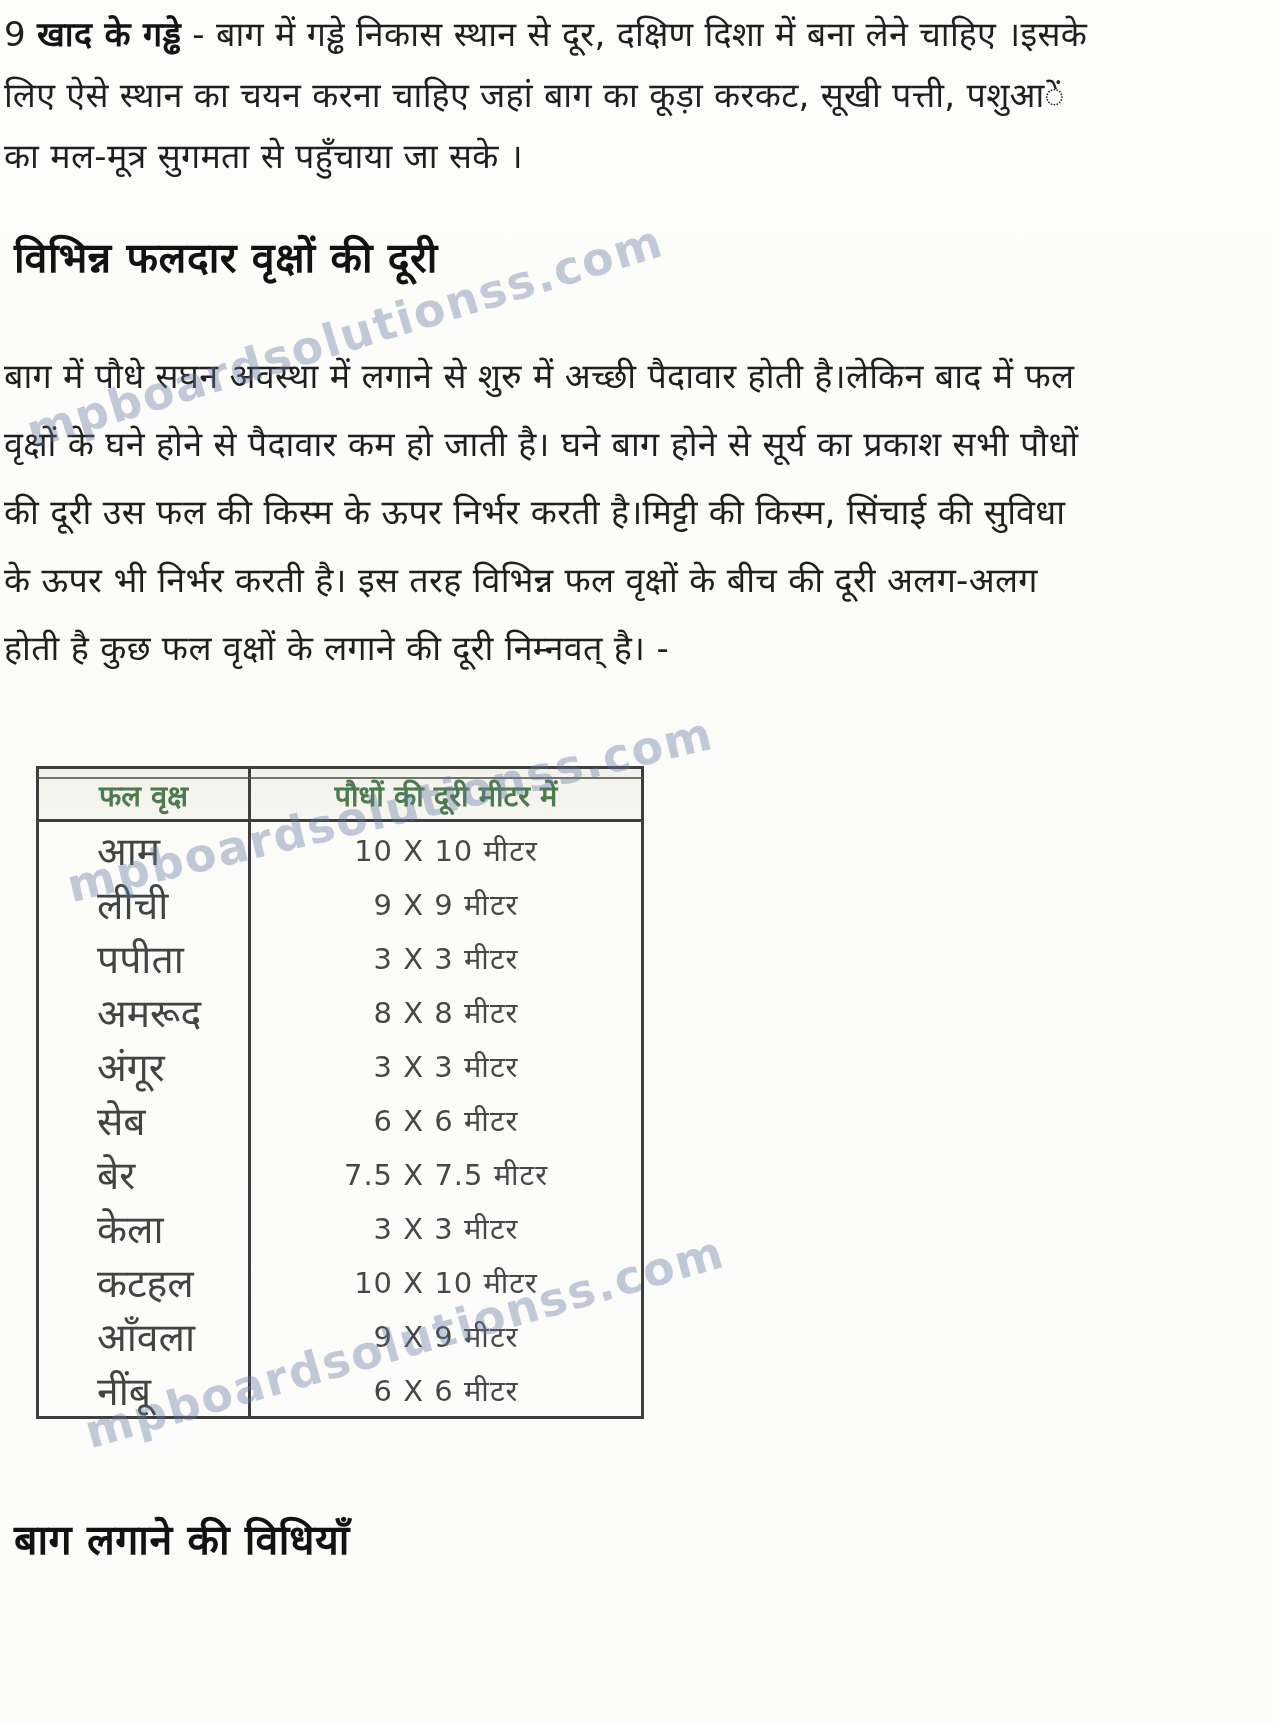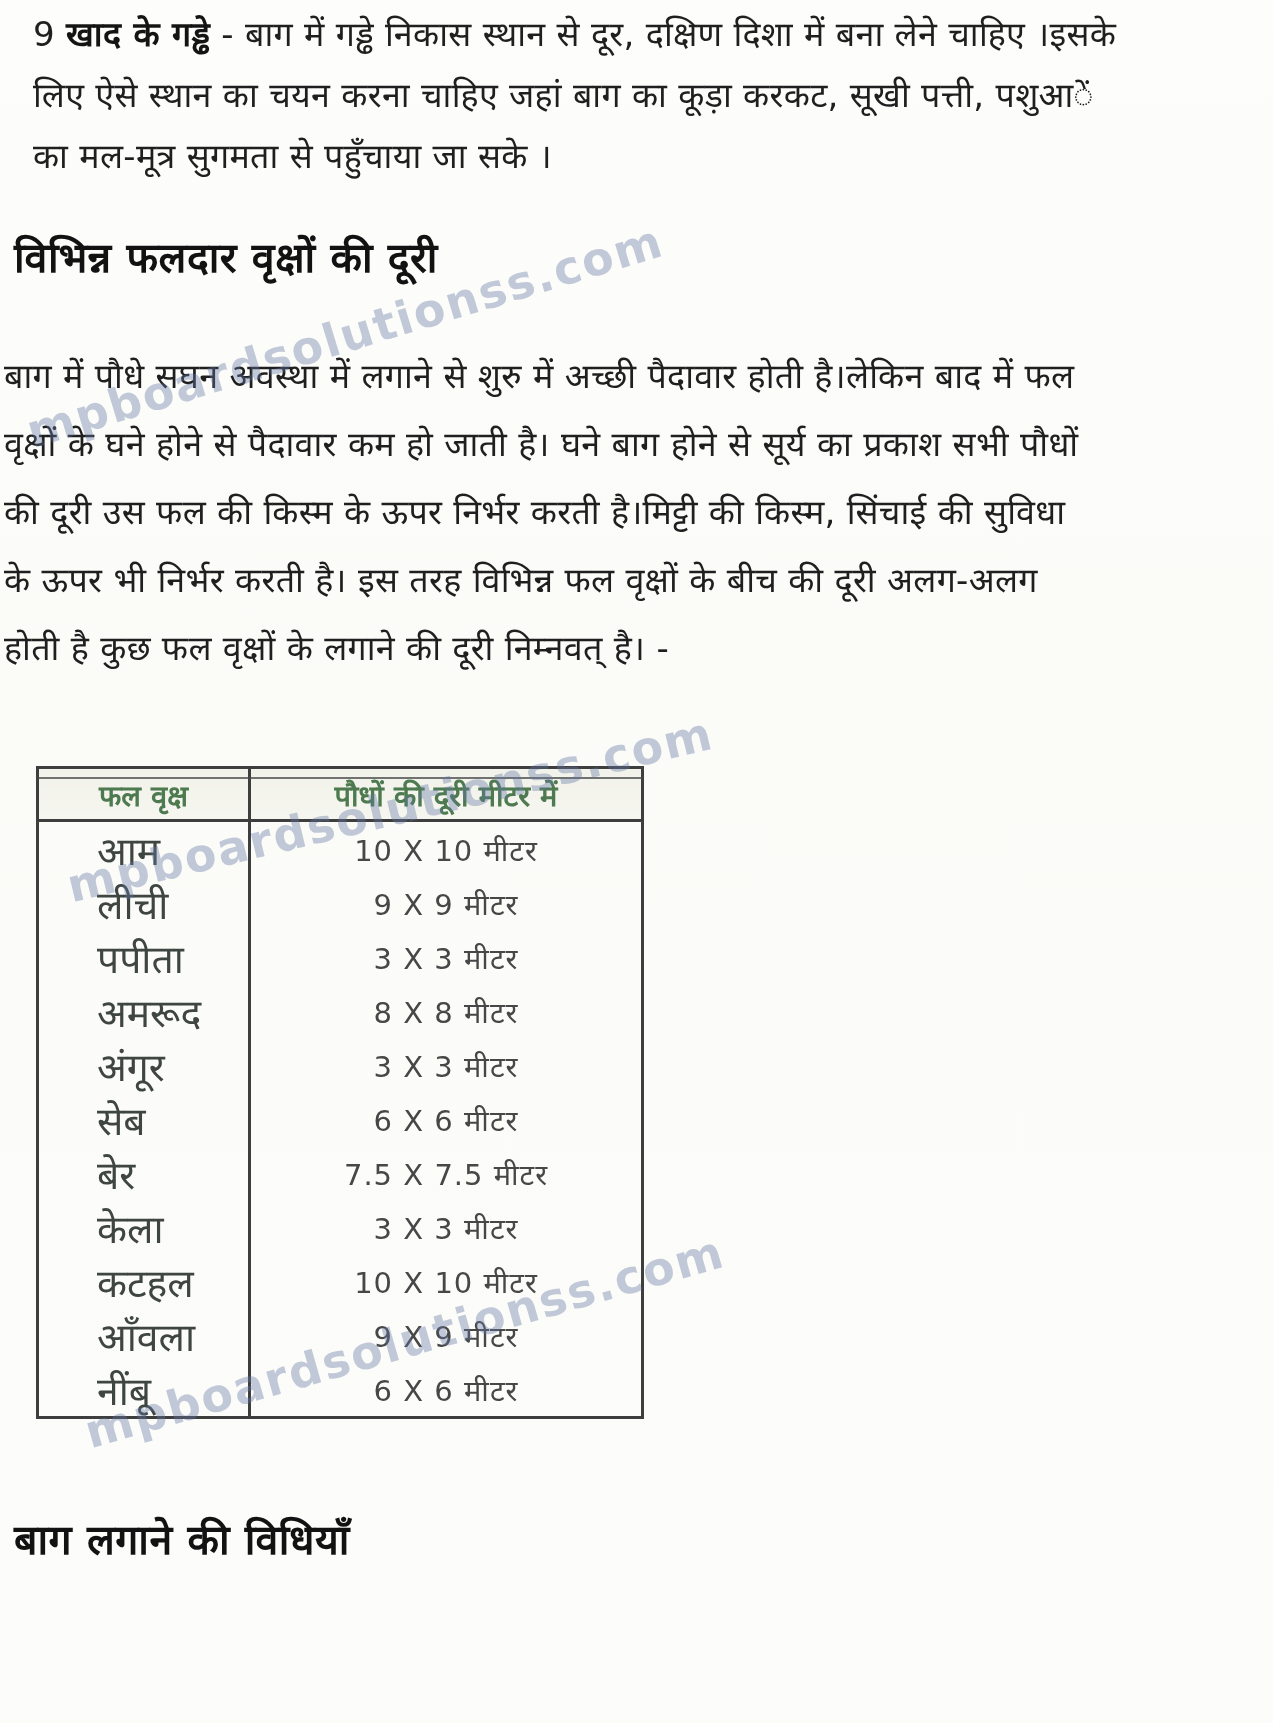--- a/index.html
+++ b/index.html
@@ -32,21 +32,21 @@
   
   .para { position:absolute; z-index:2; }
   .tline {
     white-space:nowrap;
     font-size:34px;
     line-height:61px;
     letter-spacing:0.3px;
     color:#1f1f1f;
   }
   #para1 { left:4px; top:4px; }
-  #para1 .tline { line-height:61px;margin-left:29px; }
+  #para1 .tline { line-height:61px; }
   #para2 { left:4px; top:342px; }
   #para2 .tline { line-height:68px; }
   #para3 { left:4px; top:1592px; }
   #para3 .tline { line-height:62px; }
   .bold-lead { font-weight:800; color:#141414; }
 
   .doc-heading {
     position:absolute;
     z-index:2;
     margin:12px;

